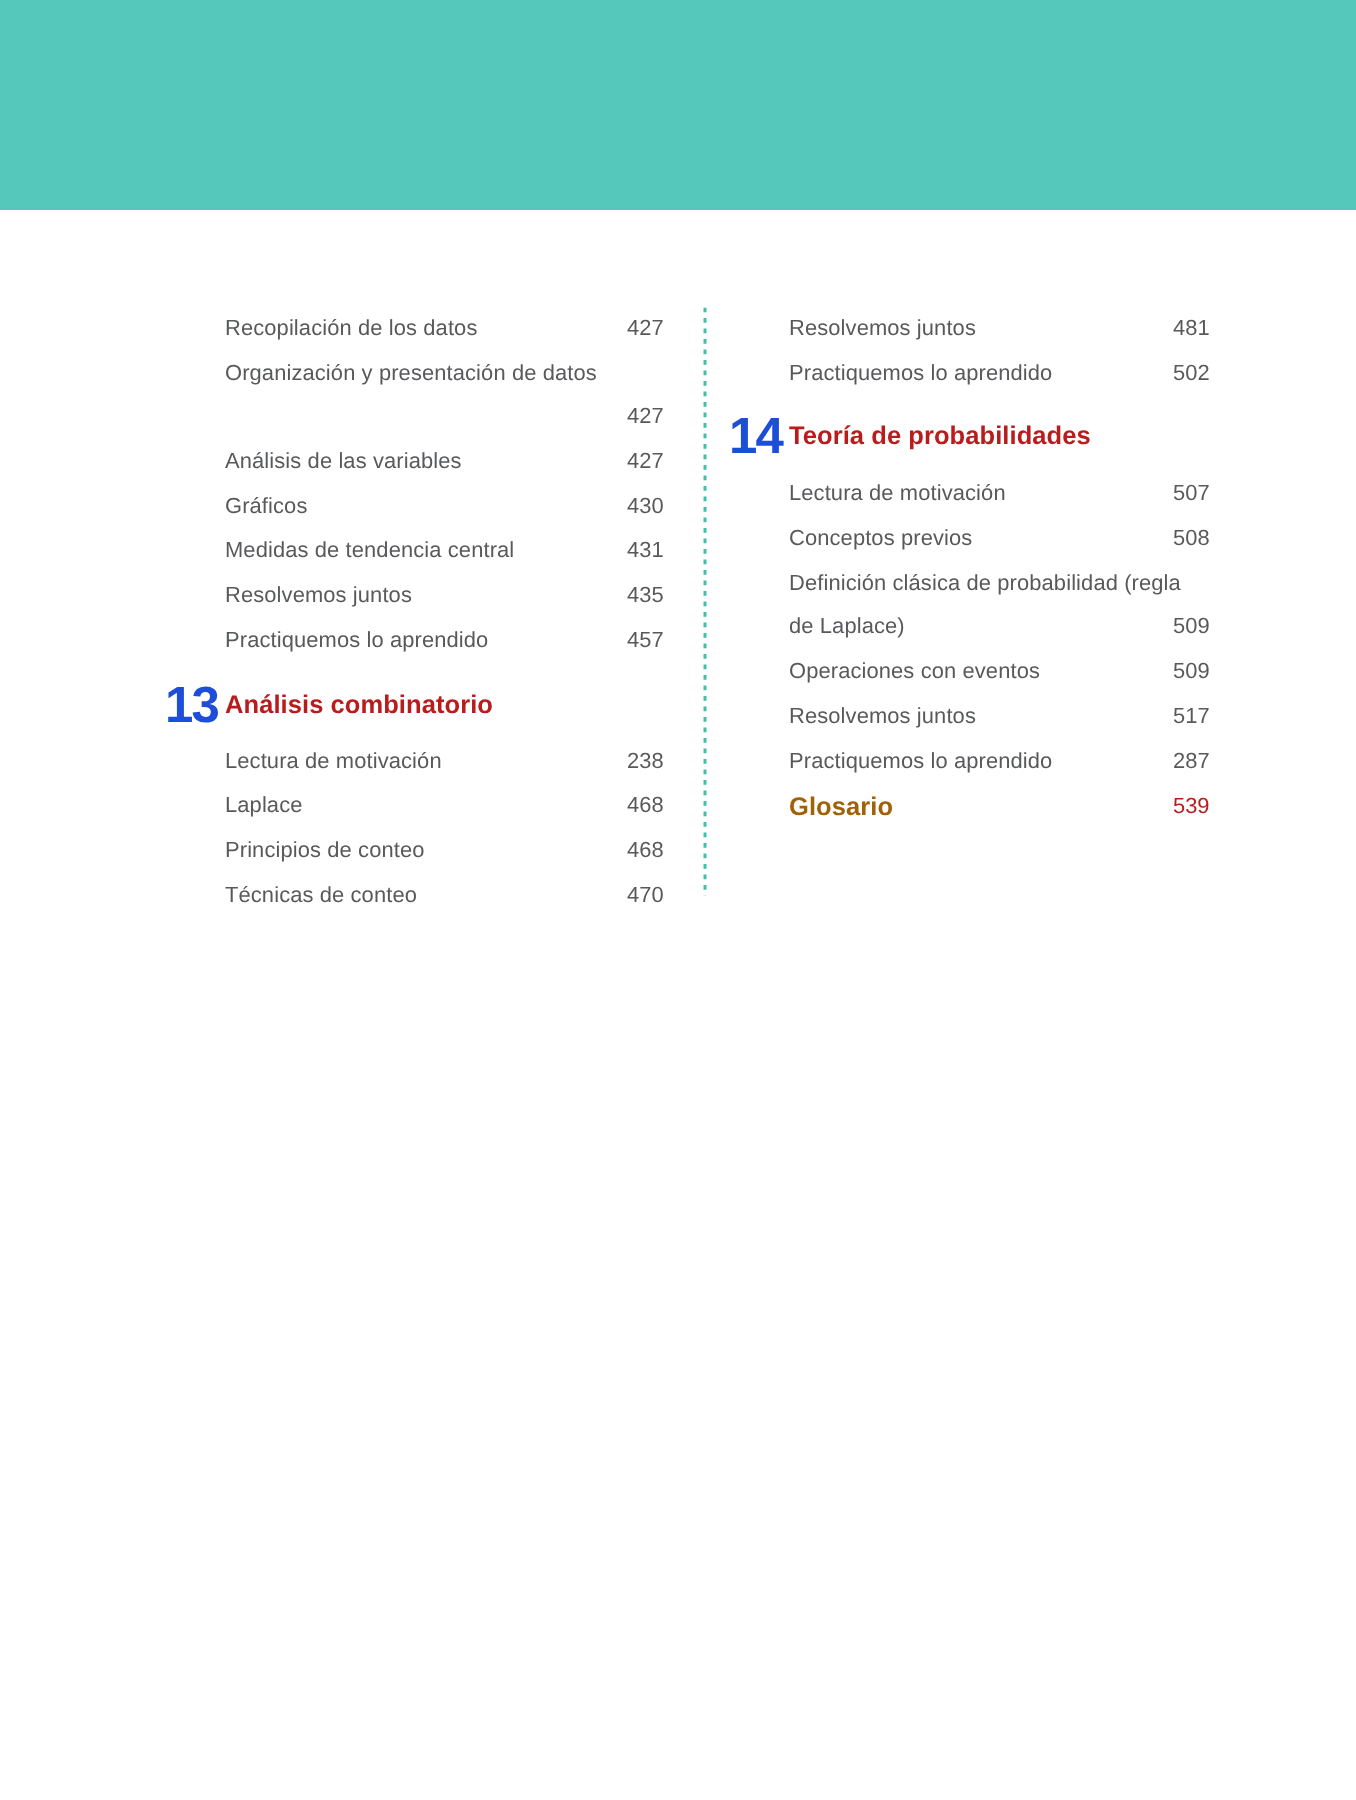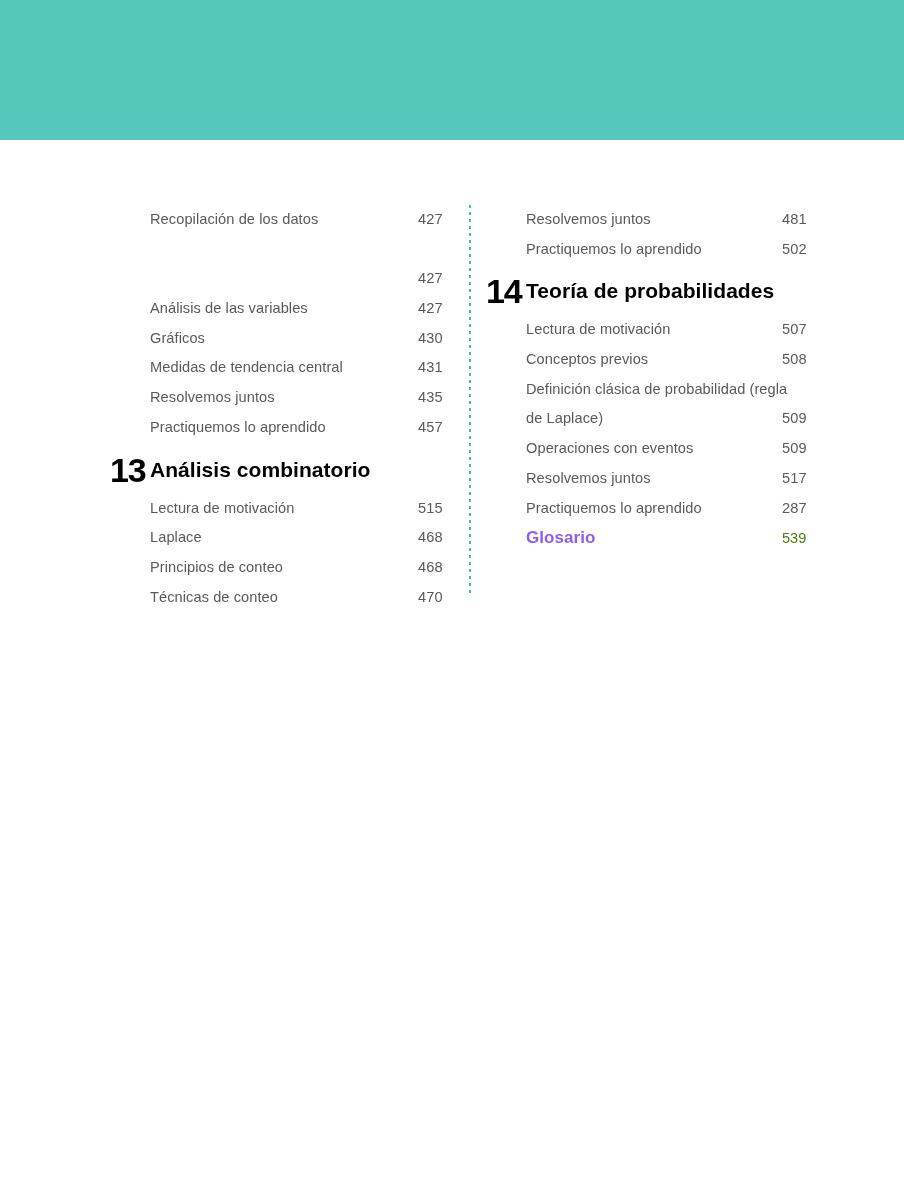--- a/index.html
+++ b/index.html
@@ -87,58 +87,58 @@
     position: relative;
     height: 40px;
   }
   .chapter-num {
     position: absolute;
     left: 0px;
     top: -4px;
     font-size: 34px;
     line-height: 40px;
     font-weight: 700;
-    color: #000000;
+    color: #1d4ed8;
     letter-spacing: -1.2px;
   }
   .chapter-title {
     position: absolute;
     left: 40px;
     top: 0px;
-    font-size: 21px;
+    font-size: 17px;
     line-height: 32px;
     font-weight: 700;
-    color: #000000;
+    color: #b91c1c;
     letter-spacing: 0.05px;
     white-space: nowrap;
   }
 
   
   .section-row {
     position: relative;
     height: 30px;
   }
   .section-label {
     position: absolute;
     left: 40px;
     top: 0;
     font-size: 17px;
     line-height: 30px;
     font-weight: 700;
-    color: #8b5cf6;
+    color: #a16207;
     letter-spacing: 0.05px;
     white-space: nowrap;
   }
   .section-page {
     position: absolute;
     left: 296px;
     top: 0;
     font-size: 14.6px;
     line-height: 30px;
-    color: #4d7c0f;
+    color: #b91c1c;
   }
 
   
   .row.two-line { height: 59.4px; }
   .row.two-line .entry-label {
     white-space: normal;
     width: 270px;
   }
   .row.two-line .entry-page { top: 29.7px; }
 
@@ -152,20 +152,21 @@
 
 <div class="divider"></div>
 
 <div class="toc">
   <div class="column left" id="col-left">
       <div class="row">
         <span class="entry-label">Recopilación de los datos</span>
         <span class="entry-page">427</span>
       </div>
       <div class="row two-line">
+        <span class="entry-label">Organización y presentación de datos</span>
         <span class="entry-page">427</span>
       </div>
       <div class="row">
         <span class="entry-label">Análisis de las variables</span>
         <span class="entry-page">427</span>
       </div>
       <div class="row">
         <span class="entry-label">Gráficos</span>
         <span class="entry-page">430</span>
       </div>
@@ -181,21 +182,21 @@
         <span class="entry-label">Practiquemos lo aprendido</span>
         <span class="entry-page">457</span>
       </div>
       <div class="gap"></div>
       <div class="chapter-row">
         <span class="chapter-num">13</span>
         <span class="chapter-title">Análisis combinatorio</span>
       </div>
       <div class="row">
         <span class="entry-label">Lectura de motivación</span>
-        <span class="entry-page">515</span>
+        <span class="entry-page">238</span>
       </div>
       <div class="row">
         <span class="entry-label">Laplace</span>
         <span class="entry-page">468</span>
       </div>
       <div class="row">
         <span class="entry-label">Principios de conteo</span>
         <span class="entry-page">468</span>
       </div>
       <div class="row">

